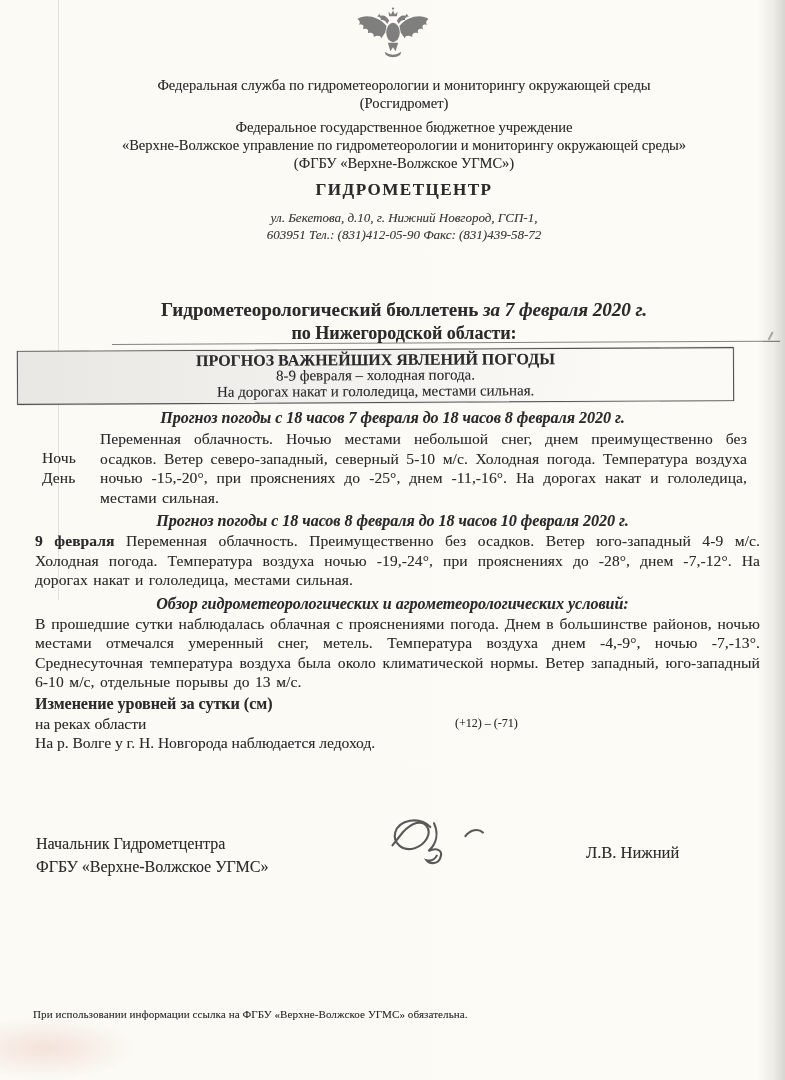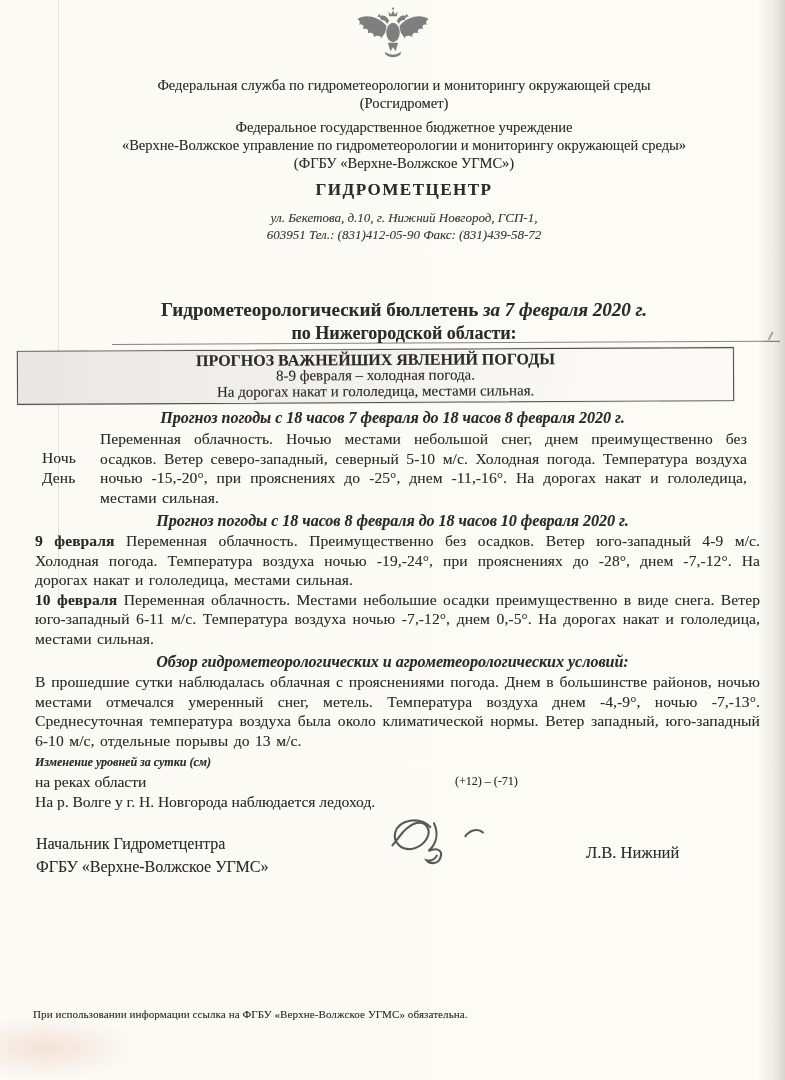--- a/index.html
+++ b/index.html
@@ -52,21 +52,21 @@
   .sec-heading.first{margin-top:5px;}
 
   .body-par{font-size:15.5px;line-height:19.5px;text-align:justify;word-spacing:1.5px;letter-spacing:0.1px;}
   .f1-body{position:relative;margin:1px 38px 0 100px;}
   .side-label{position:absolute;left:-58px;font-size:15.5px;word-spacing:0;}
   .side-label.night{top:19px;}
   .side-label.day{top:39px;}
   .wide-par{margin:0 25px 0 35px;}
   .lead-bold{font-weight:bold;}
 
-  .levels-heading{margin:2px 12px 0 35px;font-size:12px;font-weight:bold;font-style:italic;line-height:20px;}
+  .levels-heading{margin:2px 12px 0 35px;font-size:16px;font-weight:bold;line-height:20px;}
   .levels-row{position:relative;margin-left:35px;font-size:15.5px;line-height:19.5px;}
   .levels-value{position:absolute;left:420px;top:0;font-size:12px;}
   .levels-note{margin-left:35px;font-size:15.5px;line-height:19.5px;}
 
   .sig-left{position:absolute;left:36px;top:832px;font-size:16px;line-height:23px;}
   .sig-svg{position:absolute;left:386px;top:812px;width:120px;height:78px;opacity:.85;}
   .sig-name{position:absolute;left:586px;top:843px;font-size:16.5px;}
 
   .footer{position:absolute;left:33px;top:1008px;font-size:11px;letter-spacing:0.1px;}
 </style>
@@ -135,23 +135,20 @@
       <span class="side-label day">День</span>
       <span>Переменная облачность. Ночью местами небольшой снег, днем преимущественно без осадков. Ветер северо-западный, северный 5-10 м/с. Холодная погода. Температура воздуха ночью -15,-20°, при прояснениях до -25°, днем -11,-16°. На дорогах накат и гололедица, местами сильная.</span>
     </div>
 
     <div class="sec-heading">Прогноз погоды с 18 часов 8 февраля до 18 часов 10 февраля 2020 г.</div>
 
     <div class="body-par wide-par">
       <span class="lead-bold">9 февраля</span><span> Переменная облачность. Преимущественно без осадков. Ветер юго-западный 4-9 м/с. Холодная погода. Температура воздуха ночью -19,-24°, при прояснениях до -28°, днем -7,-12°. На дорогах накат и гололедица, местами сильная.</span>
     </div>
 
-    <div class="body-par wide-par">
-      <span class="lead-bold">10 февраля</span><span> Переменная облачность. Местами небольшие осадки преимущественно в виде снега. Ветер юго-западный 6-11 м/с. Температура воздуха ночью -7,-12°, днем 0,-5°. На дорогах накат и гололедица, местами сильная.</span>
-    </div>
 
     <div class="sec-heading">Обзор гидрометеорологических и агрометеорологических условий:</div>
 
     <div class="body-par wide-par">В прошедшие сутки наблюдалась облачная с прояснениями погода. Днем в большинстве районов, ночью местами отмечался умеренный снег, метель. Температура воздуха днем -4,-9°, ночью -7,-13°. Среднесуточная температура воздуха была около климатической нормы. Ветер западный, юго-западный 6-10 м/с, отдельные порывы до 13 м/с.</div>
 
     <div class="levels-heading">Изменение уровней за сутки (см)</div>
 
     <div class="levels-row">
       <span>на реках области</span>
       <span class="levels-value">(+12) – (-71)</span>

